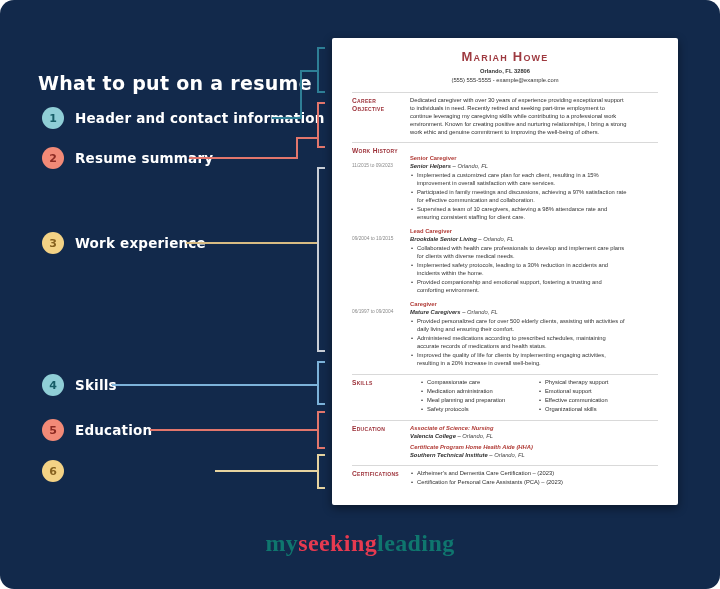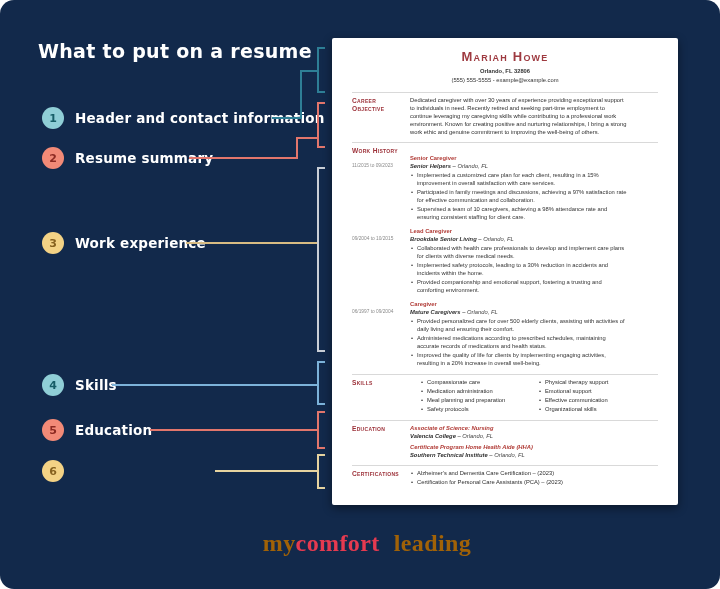--- a/index.html
+++ b/index.html
@@ -1,21 +1,21 @@
 <!DOCTYPE html>
 <html><head>
 <meta charset="utf-8">
 <style>
   html,body {margin:0; padding:0; background:#ffffff;}
   .canvas {position:relative; width:720px; height:589px; background:#ffffff; overflow:hidden;
            font-family:"DejaVu Sans", sans-serif;}
   .board {position:absolute; inset:0; background:#12294b; border-radius:14px;}
 
   
-  .info-title {position:absolute; left:38px; top:40px; color:#ffffff; font-size:19px;
+  .info-title {position:absolute; left:38px; top:72px; color:#ffffff; font-size:19px;
                font-weight:800; letter-spacing:.3px;}
   .item {position:absolute; left:42px; height:22px; display:flex; align-items:center; gap:11px;}
   .num  {width:22px; height:22px; border-radius:50%; display:flex; align-items:center;
          justify-content:center; font-size:11px; font-weight:bold; flex:0 0 22px;}
   .num.teal   {background:#8fced6; color:#175e67;}
   .num.salmon {background:#f28a77; color:#8c2a22;}
   .num.yellow {background:#f3d285; color:#86611f;}
   .lbl  {color:#ffffff; font-size:13.5px; font-weight:700; letter-spacing:.2px; white-space:nowrap;}
 
   .h-line {position:absolute; height:2px;}
@@ -67,21 +67,21 @@
   .edu-entry {margin-bottom:3px;}
   .edu-degree {color:#b03a35; font-weight:bold; font-style:italic;}
   .edu-school .co {font-weight:bold; font-style:italic;}
   .edu-school .lo {font-style:italic; color:#444;}
   .cert-list {margin-left:20px;}
 
   
   .logo {position:absolute; left:0; right:0; top:530px; text-align:center;
          font-family:"Liberation Serif", serif; font-weight:bold; font-size:24px;
          letter-spacing:.4px;}
-  .logo .w {color:#a16207;margin-left:14px;}
+  .logo .w {color:#0f766e;}
   .logo .r {color:#e63a50;}
 </style>
 </head>
 <body>
 
 <div class="canvas">
   <div class="board"></div>
 
   <div class="info-title">What to put on a resume</div>
 
@@ -243,15 +243,15 @@
       <div class="sec-content">
         <ul class="blist cert-list">
           <li>Alzheimer's and Dementia Care Certification – (2023)</li>
           <li>Certification for Personal Care Assistants (PCA) – (2023)</li>
         </ul>
       </div>
     </div>
   </div>
 
   <div class="logo">
-    <span class="w">my</span><span class="r">comfort</span><span class="w">leading</span>
+    <span class="w">my</span><span class="r">seeking</span><span class="w">leading</span>
   </div>
 </div>
 
 </body></html>

